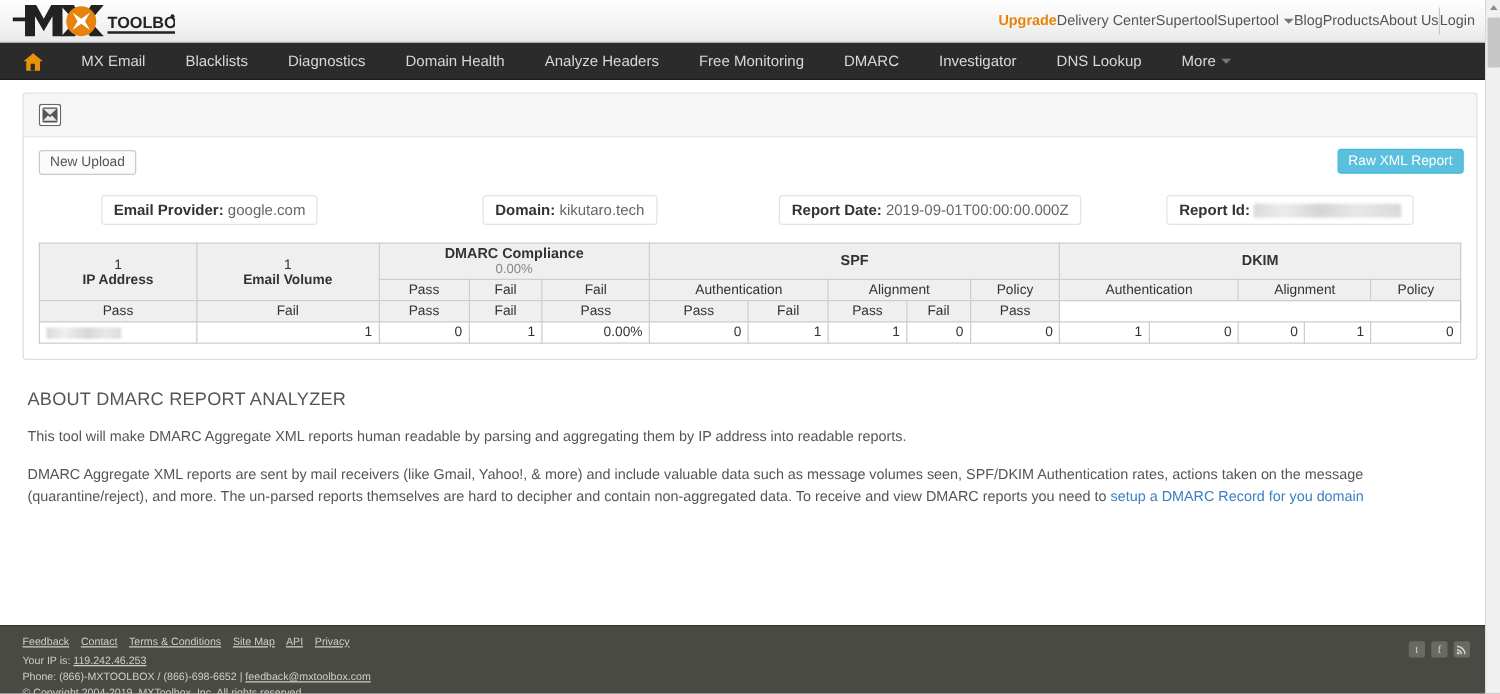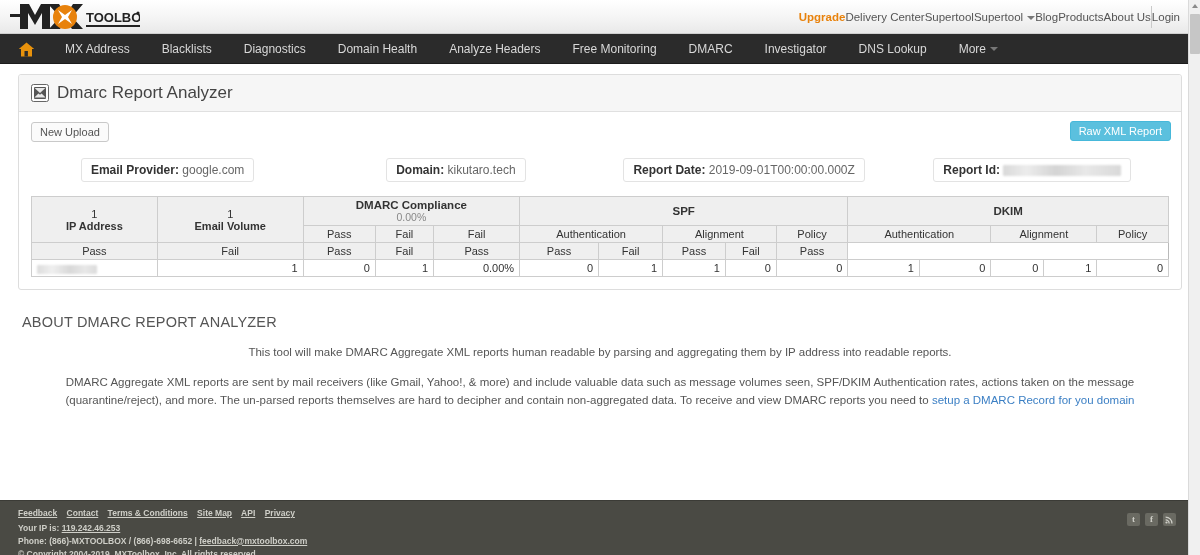--- a/index.html
+++ b/index.html
@@ -144,30 +144,29 @@
     border-radius:1px; filter:blur(1px); vertical-align:middle;
   }
 
   
   .about{ margin:24px 22px 0 22px; }
   .about h2{
     font-size:14.5px; font-weight:normal; color:#555; margin:0 0 14px 0;
     letter-spacing:.2px;
   }
   .about p{
-    font-size:11.5px; color:#555; line-height:1.55; margin:0 0 12px 0;text-align:center;
+    font-size:11.5px; color:#555; line-height:1.55; margin:0 0 12px 0;
   }
   .about a{ color:#3b7fc4; text-decoration:none; }
 
   
   .footer{
     position:absolute; left:0; bottom:0; width:1200px; height:55px;
     background:#4a4a44; color:#cfcfc8; font-size:8.5px;
     border-top:1px solid #3b3b36;
-    font-weight:bold;
   }
   .footer .inner{ padding:7px 18px; }
   .footer a{ color:#cfcfc8; text-decoration:underline; }
   .footer .links{ margin-bottom:4px; }
   .footer .links a{ margin-right:7px; }
   .footer .line{ line-height:1.5; }
   .social{
     position:absolute; right:24px; top:12px; display:flex; gap:5px;
   }
   .social .sic{
@@ -207,21 +206,21 @@
   </div>
 </div>
 
 <div class="mainnav">
   <a class="item home">
     <svg class="home-icon" width="17" height="15" viewBox="0 0 17 15">
       <path d="M8.5 0.5 L0.8 7 L3 7 L3 14.5 L14 14.5 L14 7 L16.2 7 Z" fill="#e8920c"></path>
       <rect x="6.5" y="9" width="3.4" height="5.5" fill="#2b2b2b"></rect>
     </svg>
   </a>
-  <a class="item">MX Address</a>
+  <a class="item">MX Email</a>
   <a class="item">Blacklists</a>
   <a class="item">Diagnostics</a>
   <a class="item">Domain Health</a>
   <a class="item">Analyze Headers</a>
   <a class="item">Free Monitoring</a>
   <a class="item">DMARC</a>
   <a class="item">Investigator</a>
   <a class="item">DNS Lookup</a>
   <a class="item"><span>More</span><i class="caret-d"></i></a>
 </div>
@@ -230,21 +229,20 @@
 
   <div class="panel">
 
     <div class="panel-head">
       <svg width="18" height="18" viewBox="0 0 18 18">
         <rect x="0.5" y="0.5" width="17" height="17" rx="2" fill="#fdfdfd" stroke="#666"></rect>
         <rect x="3" y="3" width="12" height="12" rx="1" fill="#555"></rect>
         <path d="M3.6 4 L9 9 L14.4 4 Z" fill="#e8e8e8"></path>
         <path d="M3.4 13.6 L7.4 9.4 L9 10.7 L10.6 9.4 L14.6 13.6 Z" fill="#e8e8e8"></path>
       </svg>
-      <span class="panel-title">Dmarc Report Analyzer</span>
     </div>
 
     <div class="panel-body">
 
       <span class="btn-upload">New Upload</span>
       <span class="btn-raw">Raw XML Report</span>
 
       
       <div class="infostrip">
         <div class="infocell">

